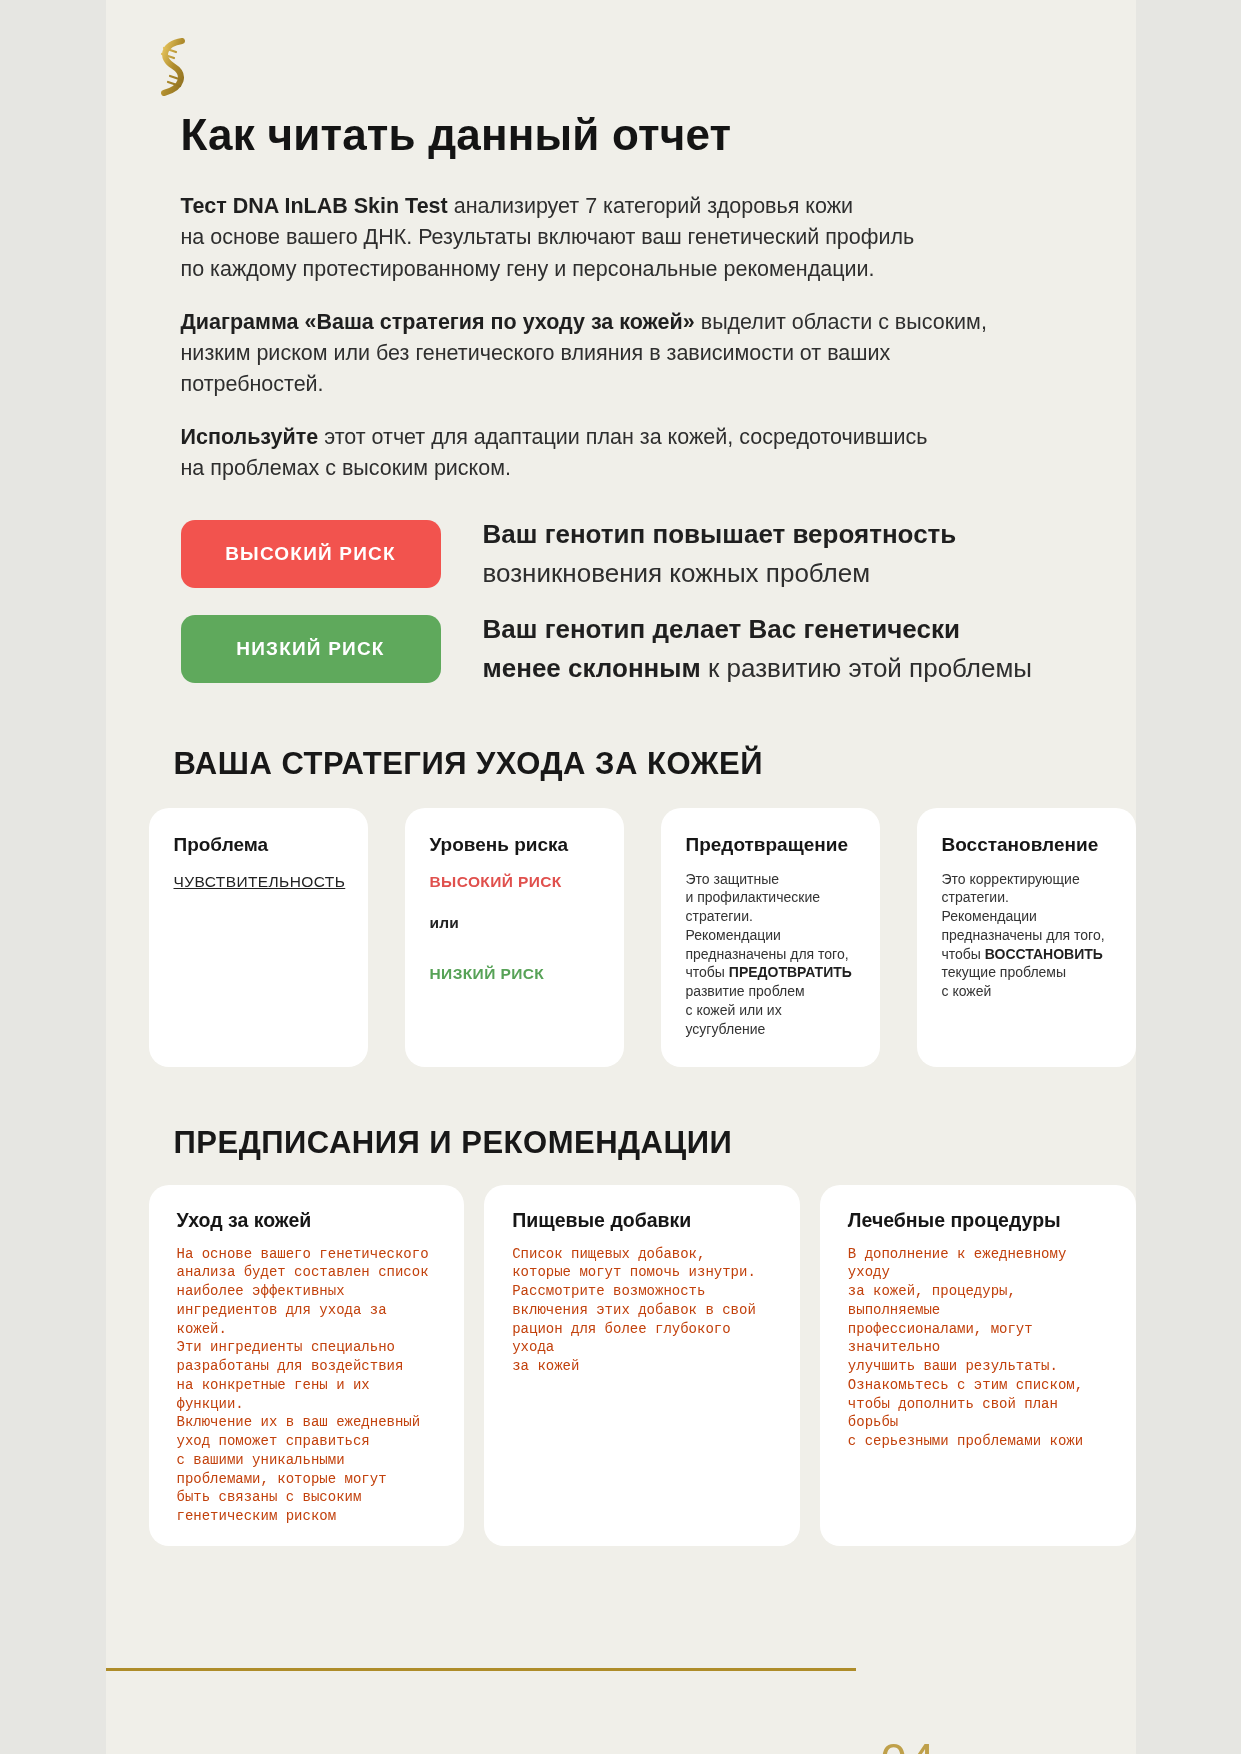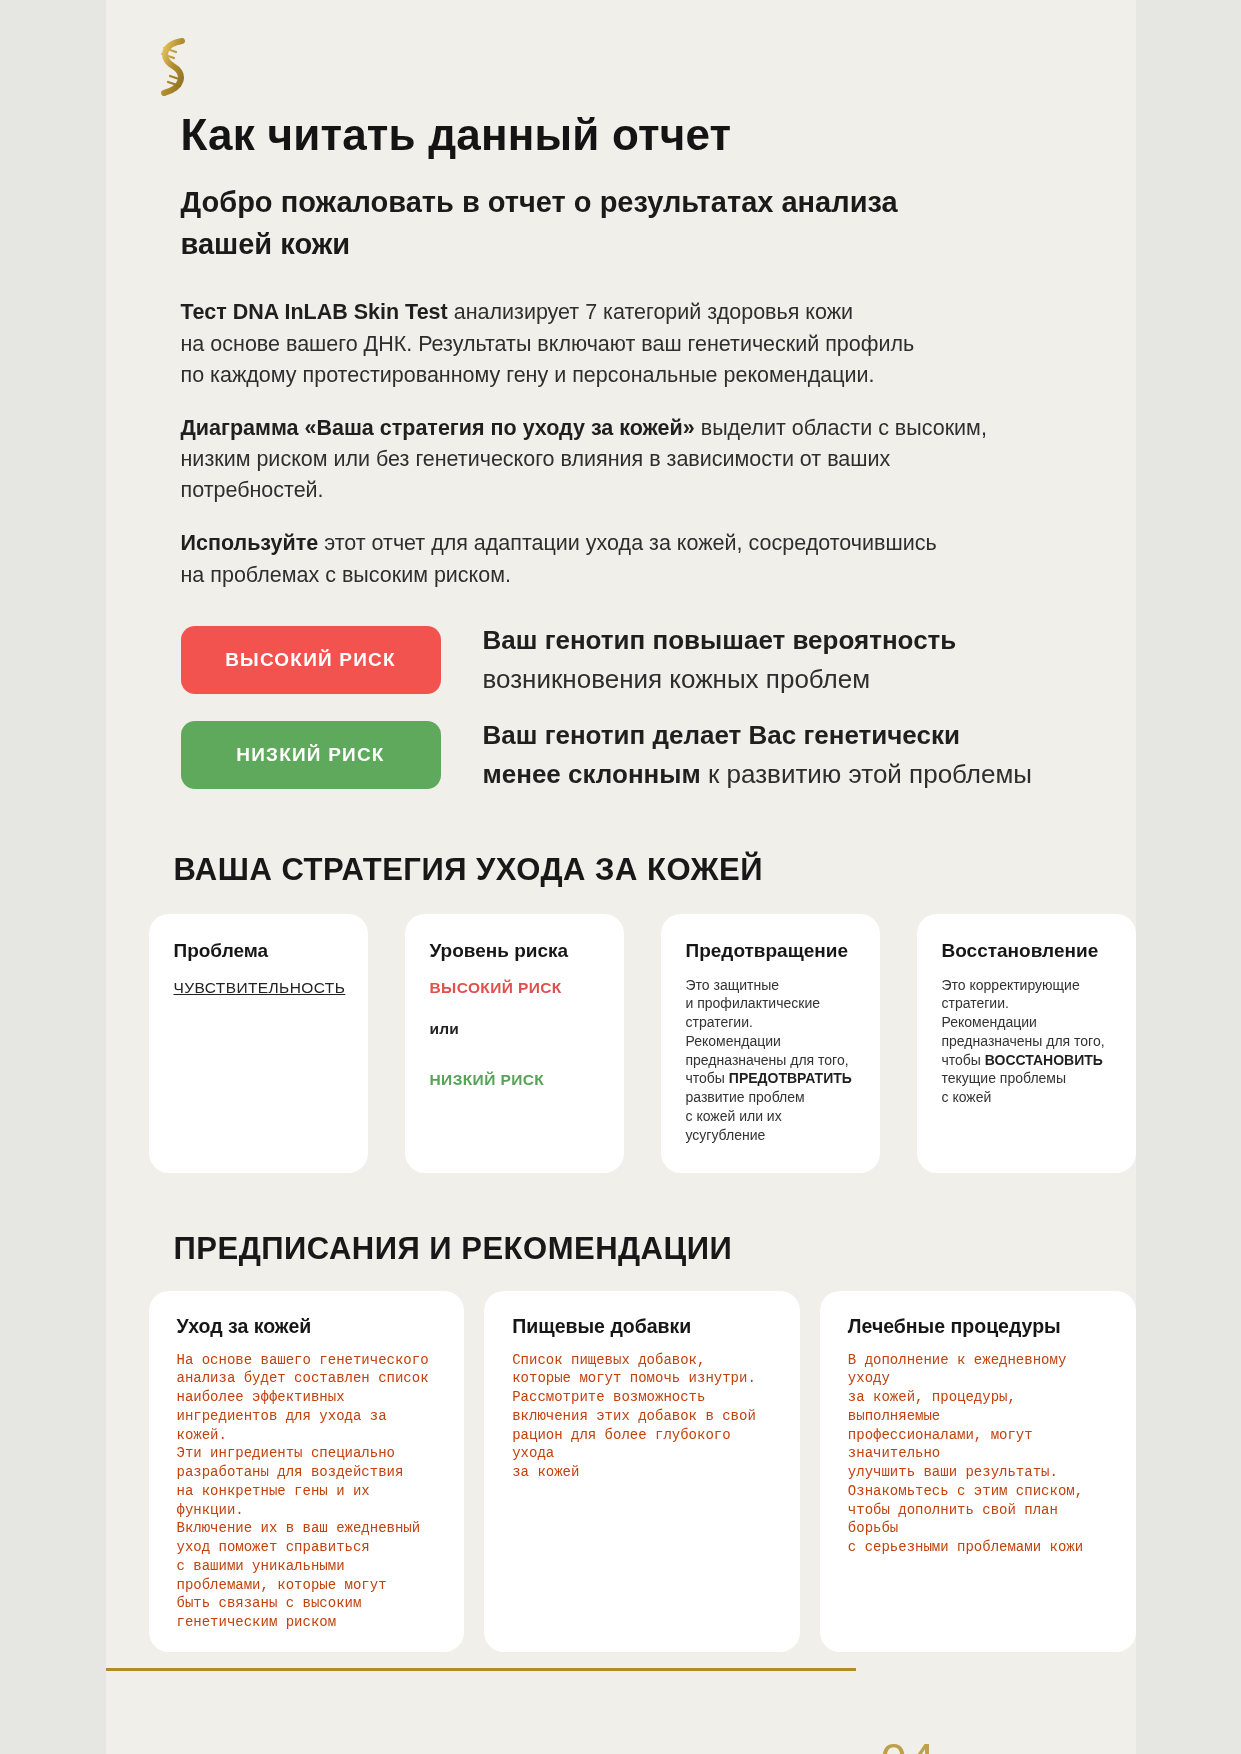--- a/index.html
+++ b/index.html
@@ -94,31 +94,29 @@
         <stop offset="1" stop-color="#8f7020"></stop>
       </linearGradient>
     </defs>
     <path d="M31 3 C 12 6 9 20 22 28 C 35 36 32 50 13 55" fill="none" stroke="url(#gold)" stroke-width="6" stroke-linecap="round"></path>
     <path d="M13 10 L25 14 M11 16 L23 20 M19 38 L31 42 M17 44 L29 48" stroke="url(#gold)" stroke-width="2.2" fill="none" stroke-linecap="round"></path>
   </svg>
 
   <div class="content">
 
     <h1 class="title">Как читать данный отчет</h1>
-    <h2 class="subtitle">Добро пожаловать в отчет о результатах анализа
-вашей кожи</h2>
 
     <div class="intro">
       <p><b>Тест DNA InLAB Skin Test </b><span>анализирует 7 категорий здоровья кожи
 на основе вашего ДНК. Результаты включают ваш генетический профиль
 по каждому протестированному гену и персональные рекомендации.</span></p>
       <p><b>Диаграмма «Ваша стратегия по уходу за кожей» </b><span>выделит области с высоким,
 низким риском или без генетического влияния в зависимости от ваших
 потребностей.</span></p>
-      <p><b>Используйте </b><span>этот отчет для адаптации ухода за кожей, сосредоточившись
+      <p><b>Используйте </b><span>этот отчет для адаптации план за кожей, сосредоточившись
 на проблемах с высоким риском.</span></p>
     </div>
 
     <div class="legend">
       <div class="legend-row">
         <div class="badge high">ВЫСОКИЙ РИСК</div>
         <div class="desc"><b>Ваш генотип повышает вероятность</b><span>
 возникновения кожных проблем</span></div>
       </div>
       <div class="legend-row">

